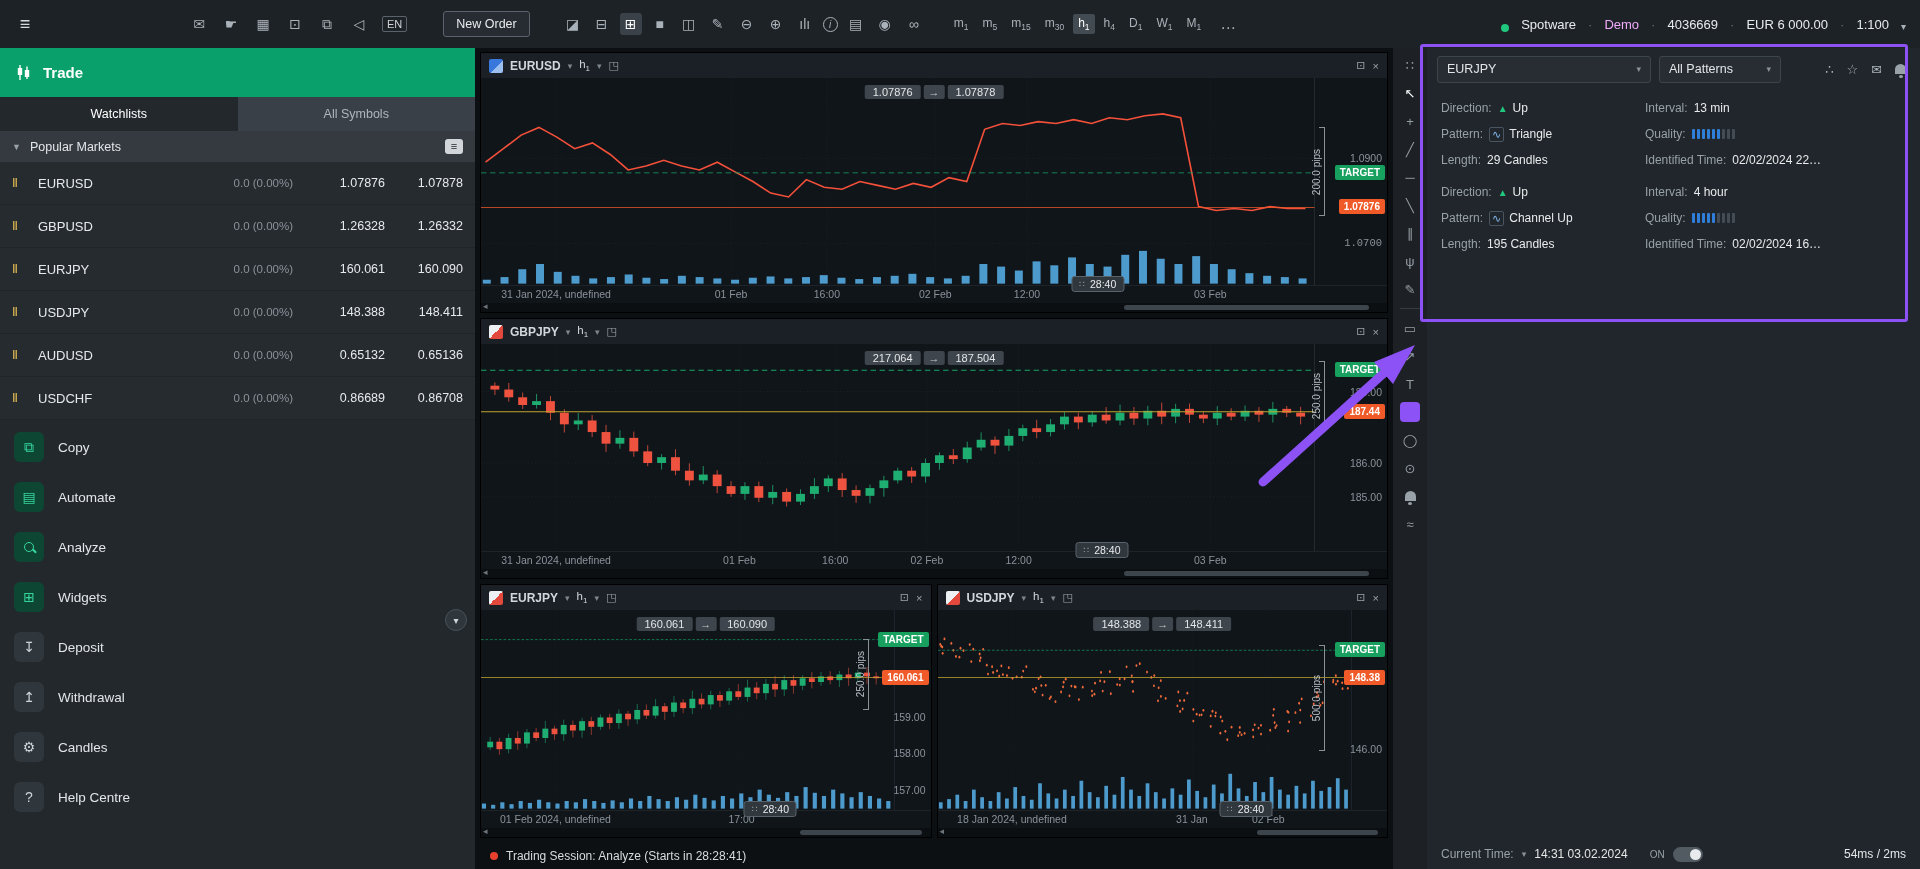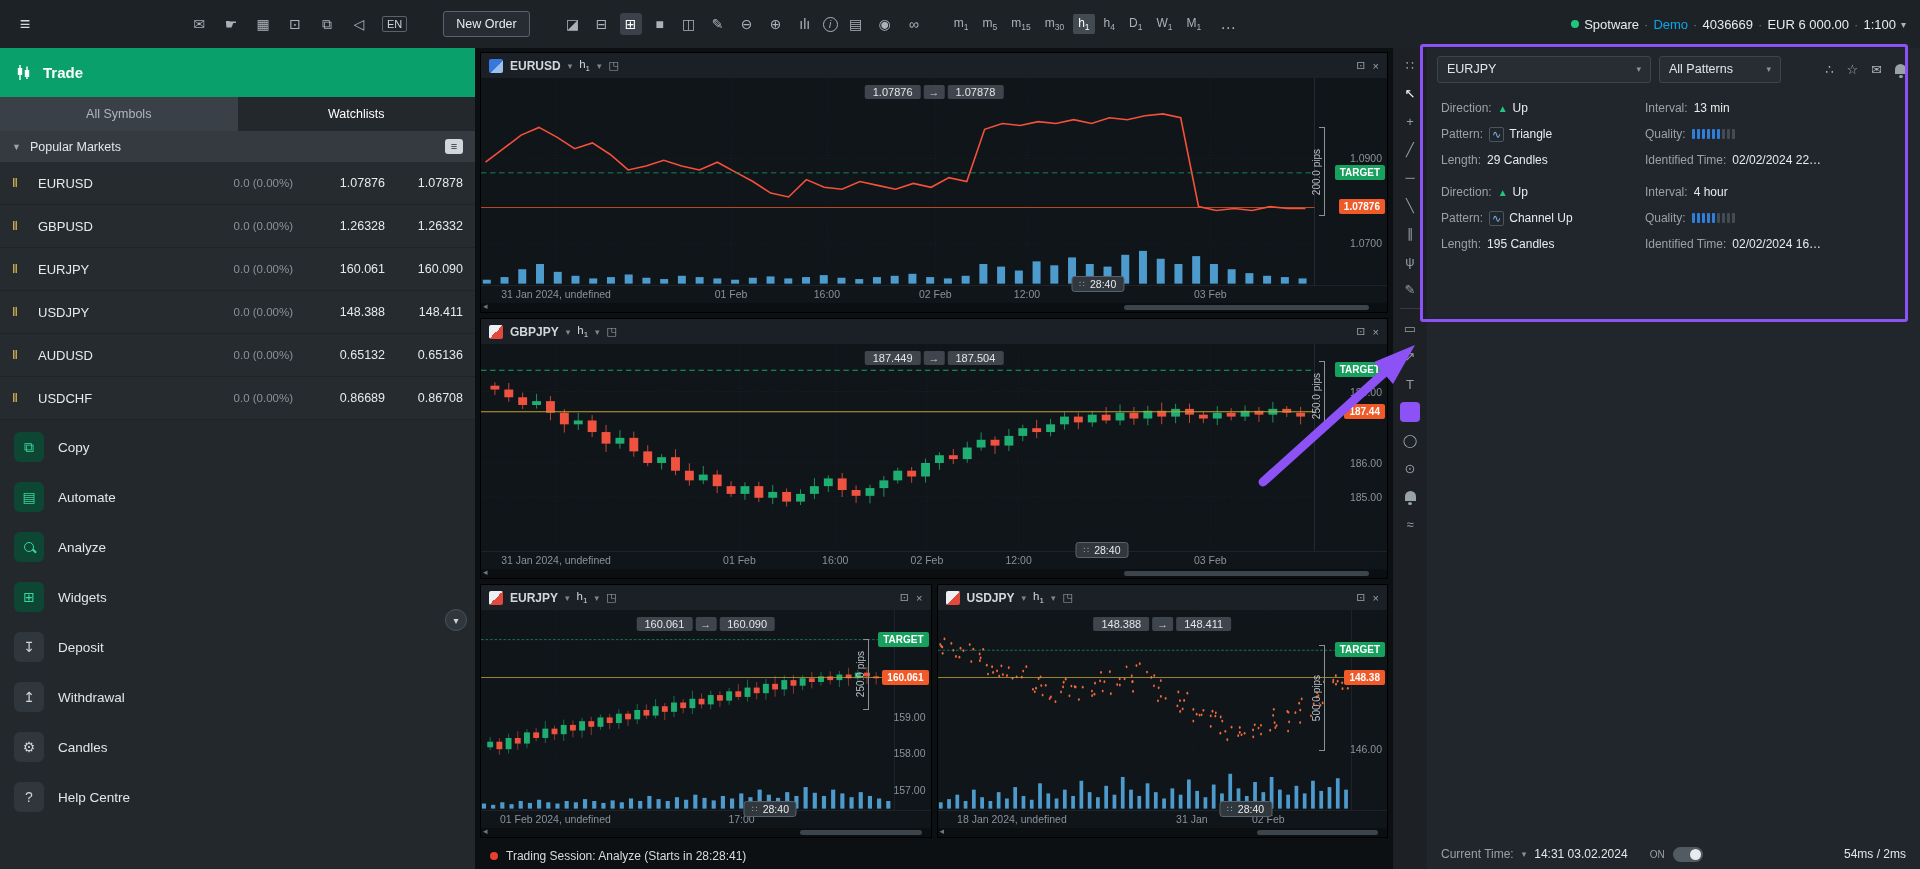--- a/index.html
+++ b/index.html
@@ -15,24 +15,24 @@
 .tb-gap{width:132px}
 .lang-badge{font-size:11px;border:1px solid #5a636b;border-radius:2px;padding:1px 4px;color:#cfd4d9;margin-left:2px;cursor:pointer}
 .new-order{margin-left:26px;background:#262c31;border:1px solid #5a636b;color:#e8ebee;font-size:12.5px;padding:5px 12px;border-radius:3px;cursor:pointer;font-family:inherit}
 .tb-tools{display:flex;gap:7px;margin-left:22px;align-items:center}
 .tb-tf{display:flex;gap:4px;margin-left:14px;align-items:center}
 .tf-btn{font-size:12px;color:#aab2b9;padding:2px 5px;cursor:pointer}
 .tf-btn sub{font-size:8.5px}
 .tf-btn.active{background:#434b52;color:#fff;border-radius:2px}
 .tb-more{color:#aab2b9;margin-left:4px;cursor:pointer}
 .tb-spacer{flex:1}
-.account{display:flex;align-items:center;gap:5px;font-size:13px;color:#e8ebee;cursor: pointer}
+.account{display:flex;align-items:flex-end;gap:12px;font-size:13px;color:#e8ebee;cursor: pointer}
 .account .dot{width:8px;height:8px;border-radius:50%;background:#21c77d}
 .account .sep{color:#6d757d}
-.account .demo{color:#0ea5e9}
+.account .demo{color:#f0abfc}
 .account .caret{color:#aab2b9;font-size:10px}
 
 .main{flex:1;display:flex;min-height:0}
 
 .left-panel{width:475px;min-width:475px;background:#23282d;display:flex;flex-direction:column}
 .trade-header{height:49px;min-height:49px;background:#0aa06b;display:flex;align-items:center;gap:12px;padding:0 16px;font-size:15px;font-weight:bold;color:#fff;cursor:pointer}
 .wl-tabs{height:34px;min-height:34px;display:flex;background:#3a4047}
 .wl-tab{flex:1;display:flex;align-items:center;justify-content:center;font-size:12.5px;color:#aeb6bd;cursor:pointer}
 .wl-tab.active{background:#23282d;color:#fff}
 .wl-search{height:34px;min-height:34px;display:flex;align-items:center;padding:0 12px;gap:8px;border-bottom:1px solid #1d2126}
@@ -216,22 +216,22 @@
           <svg width="15" height="17" viewBox="0 0 15 17">
               <line x1="4" y1="1" x2="4" y2="16" stroke="#fff" stroke-width="1.4"></line>
               <rect x="1.8" y="4" width="4.4" height="7" fill="#fff"></rect>
               <line x1="11" y1="2.5" x2="11" y2="15" stroke="#fff" stroke-width="1.4"></line>
               <rect x="8.8" y="6" width="4.4" height="7" fill="#fff"></rect>
             </svg>
         </span>
         <span>Trade</span>
       </div>
       <div class="wl-tabs" id="wl-tabs">
+          <div class="wl-tab active">Watchlists</div>
           <div class="wl-tab">All Symbols</div>
-          <div class="wl-tab active">Watchlists</div>
         </div>
       <div class="wl-group">
         <span class="tri-down">▼</span>
         <span>Popular Markets</span>
         <span class="group-edit">≡</span>
       </div>
       <div id="symbol-list">
           <div class="wl-row">
             <span class="sym-ico">‖</span>
             <span class="sym-name">EURUSD</span>
@@ -388,21 +388,21 @@
               <polyline points="5.0,122.0 24.7,102.4 44.3,82.8 64.0,71.6 83.7,85.6 103.4,102.4 123.0,94.0 142.7,110.8 162.4,133.2 182.1,127.6 201.7,119.2 221.4,127.6 241.1,133.2 260.8,122.0 280.4,136.0 300.1,150.0 319.8,166.8 339.5,172.4 359.1,147.2 378.8,158.4 398.5,161.2 418.2,150.0 437.8,155.6 457.5,161.2 477.2,152.8 496.8,158.4 516.5,144.4 536.2,150.0 555.9,74.4 575.5,66.0 595.2,68.8 614.9,63.2 634.6,66.0 654.2,60.4 673.9,66.0 693.6,57.6 713.3,60.4 732.9,54.8 752.6,52.0 772.3,57.6 792.0,186.4 811.6,192.0 831.3,189.2 851.0,192.0 870.7,186.4 890.3,189.2 910.0,189.2" class="line-series"></polyline>
               <line x1="0" x2="920" y1="137.39999999999998" y2="137.39999999999998" class="target-line"></line>
               <line x1="0" x2="920" y1="187.52" y2="187.52" class="orange-line"></line>
             </svg>
             <div class="fq">
               <span class="fq-box">1.07876</span>
               <span class="fq-box fq-arrow">→</span>
               <span class="fq-box">1.07878</span>
             </div>
             <span class="ytick" style="top: calc(38.8% - 6px);">1.0900</span>
-            <span class="ytick" style="top: calc(79.8667% - 6px);">1.0700</span>
+            <span class="ytick" style="top: calc(79.8667% - 6px); font-family: Liberation Mono, monospace;">1.0700</span>
             <span class="badge badge-target" style="top: calc(45.8% - 8px);">TARGET</span>
             <span class="badge badge-price" style="top: calc(62.5067% - 8px);">1.07876</span>
             <div class="pips-wrap" style="top: 23.8667%; height: 42.9333%;">
               <span class="pips-text">200.0 pips</span>
             </div>
           </div>
           <div class="chart-xaxis">
             <span class="xtick" style="left: 8.28%;">31 Jan 2024, undefined</span>
             <span class="xtick" style="left: 27.6%;">01 Feb</span>
             <span class="xtick" style="left: 38.18%;">16:00</span>
@@ -558,21 +558,21 @@
               <line x1="874" x2="874" y1="83.88995849257626" y2="113.76685968113452" stroke="#1fae72" stroke-width="1"></line>
               <rect x="869.0933333333334" y="94.00000000000001" width="9.813333333333334" height="8.399999999999977" fill="#1fae72"></rect>
               <line x1="889.3333333333334" x2="889.3333333333334" y1="89.788085865197" y2="105.86952909746614" stroke="#ef5340" stroke-width="1"></line>
               <rect x="884.4266666666667" y="94.00000000000001" width="9.813333333333334" height="5.599999999999966" fill="#ef5340"></rect>
               <line x1="904.6666666666667" x2="904.6666666666667" y1="91.02625334257317" y2="116.47209786350868" stroke="#ef5340" stroke-width="1"></line>
               <rect x="899.7600000000001" y="99.59999999999998" width="9.813333333333334" height="5.6000000000000085" fill="#ef5340"></rect>
               <line x1="0" x2="920" y1="37.99999999999999" y2="37.99999999999999" class="target-line"></line>
               <line x1="0" x2="920" y1="98.19999999999999" y2="98.19999999999999" class="yellow-line"></line>
             </svg>
             <div class="fq">
-              <span class="fq-box">187.449</span>
+              <span class="fq-box">217.064</span>
               <span class="fq-box fq-arrow">→</span>
               <span class="fq-box">187.504</span>
             </div>
             <span class="ytick" style="top: calc(22.9333% - 6px);">188.00</span>
             <span class="ytick" style="top: calc(57.4667% - 6px);">186.00</span>
             <span class="ytick" style="top: calc(73.8% - 6px);">185.00</span>
             <span class="badge badge-target" style="top: calc(12.6667% - 8px);">TARGET</span>
             <span class="badge badge-price" style="top: calc(32.7333% - 8px);">187.44</span>
             <div class="pips-wrap" style="top: 8%; height: 34.5333%;">
               <span class="pips-text">250.0 pips</span>

